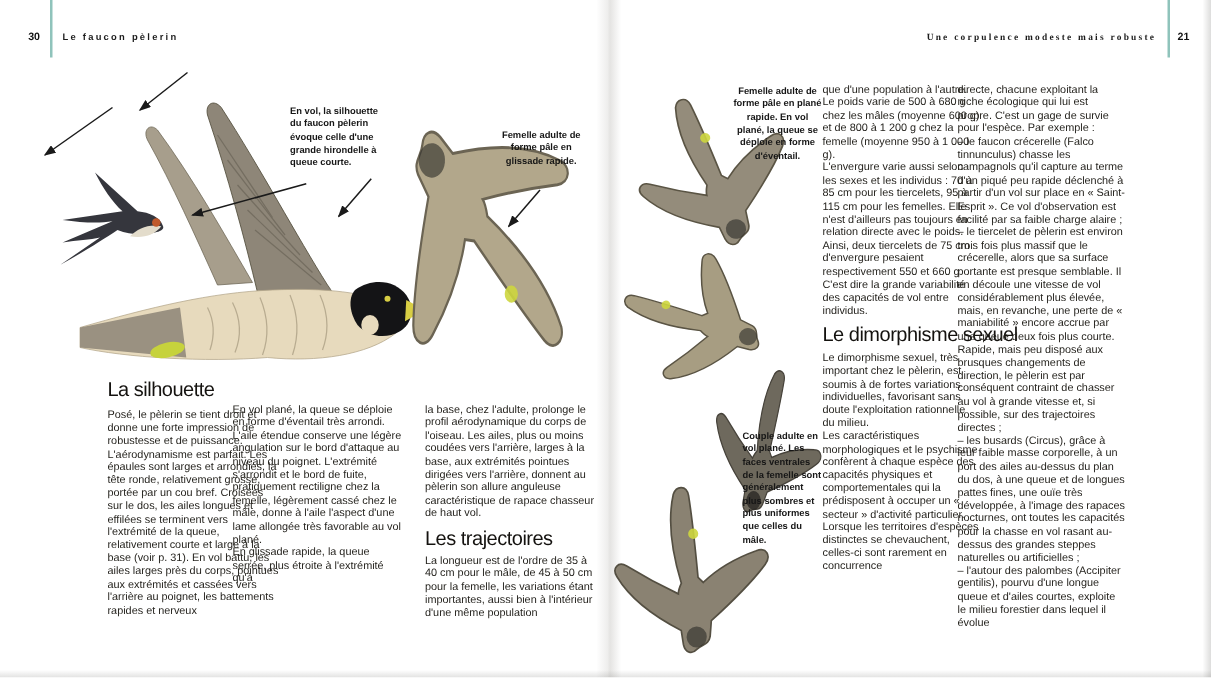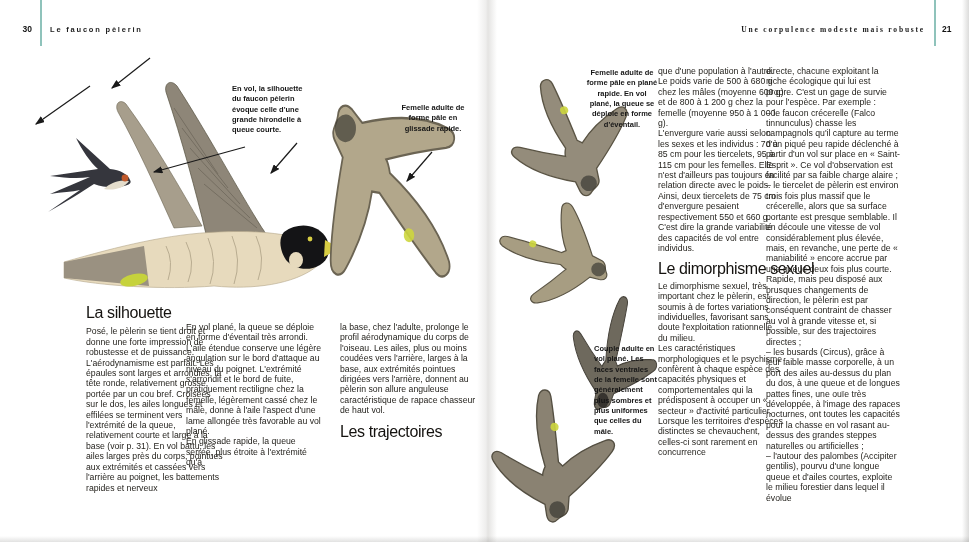--- a/index.html
+++ b/index.html
@@ -154,20 +154,21 @@
 </div>
 
 <div class="abs col" style="left:186px;top:322px;width:138px;">
   <p>En vol plané, la queue se déploie en forme d'éventail très arrondi. L'aile étendue conserve une légère angulation sur le bord d'attaque au niveau du poignet. L'extrémité s'arrondit et le bord de fuite, pratiquement rectiligne chez la femelle, légèrement cassé chez le mâle, donne à l'aile l'aspect d'une lame allongée très favorable au vol plané.</p>
   <p>En glissade rapide, la queue serrée, plus étroite à l'extrémité qu'à</p>
 </div>
 
 <div class="abs col" style="left:328px;top:322px;width:138px;margin-left:12px;">
   <p>la base, chez l'adulte, prolonge le profil aérodynamique du corps de l'oiseau. Les ailes, plus ou moins coudées vers l'arrière, larges à la base, aux extrémités pointues dirigées vers l'arrière, donnent au pèlerin son allure anguleuse caractéristique de rapace chasseur de haut vol.</p>
   <h2 class="mid">Les trajectoires</h2>
+  <p>La longueur est de l'ordre de 35 à 40 cm pour le mâle, de 45 à 50 cm pour la femelle, les variations étant importantes, aussi bien à l'intérieur d'une même population</p>
 </div>
 
 <div class="abs note" style="left:586px;top:68px;width:72px;text-align:center;">Femelle adulte de forme pâle en plané rapide. En vol plané, la queue se déploie en forme d'éventail.</div>
 
 <div class="abs note" style="left:594px;top:344px;width:64px;text-align:left;">Couple adulte en vol plané. Les faces ventrales de la femelle sont généralement plus sombres et plus uniformes que celles du mâle.</div>
 
 <div class="abs col" style="left:658px;top:66px;width:126px;">
   <p>que d'une population à l'autre. Le poids varie de 500 à 680 g chez les mâles (moyenne 600 g) et de 800 à 1 200 g chez la femelle (moyenne 950 à 1 000 g).</p>
   <p>L'envergure varie aussi selon les sexes et les individus : 70 à 85 cm pour les tiercelets, 95 à 115 cm pour les femelles. Elle n'est d'ailleurs pas toujours en relation directe avec le poids. Ainsi, deux tiercelets de 75 cm d'envergure pesaient respectivement 550 et 660 g. C'est dire la grande variabilité des capacités de vol entre individus.</p>
   <h2 class="mid">Le dimorphisme sexuel</h2>

